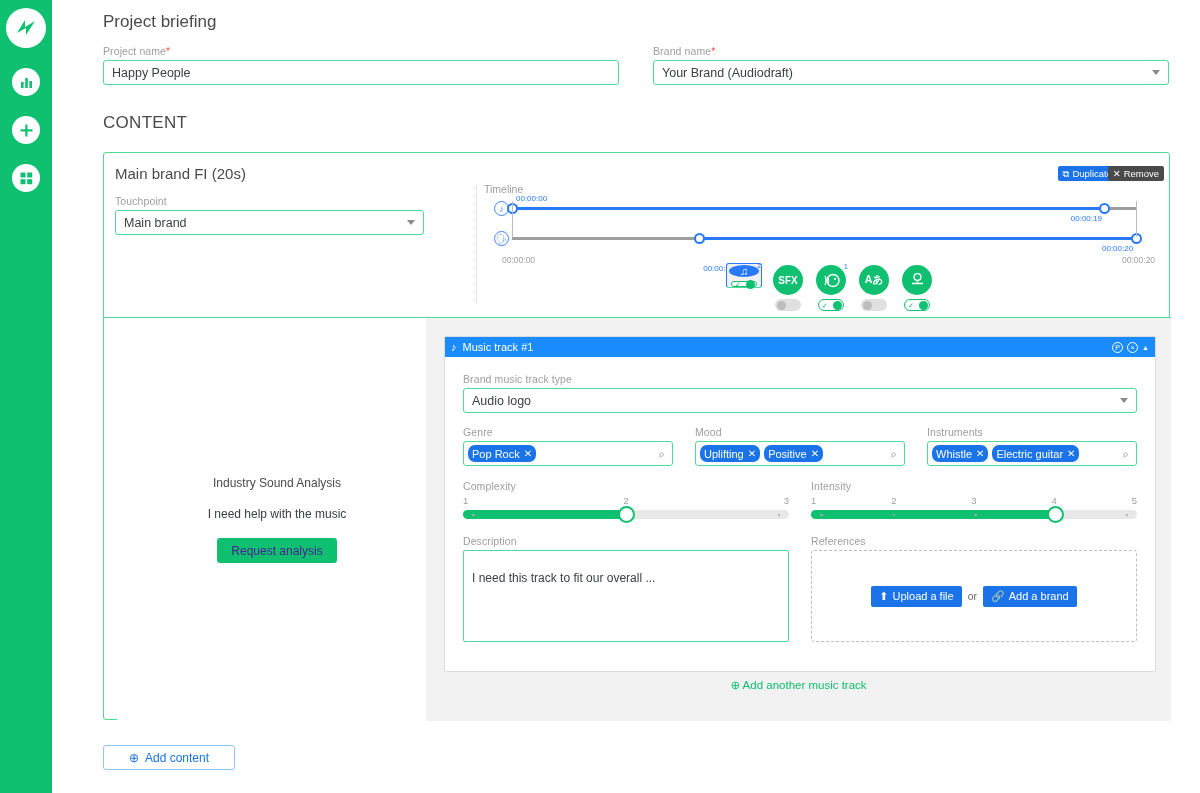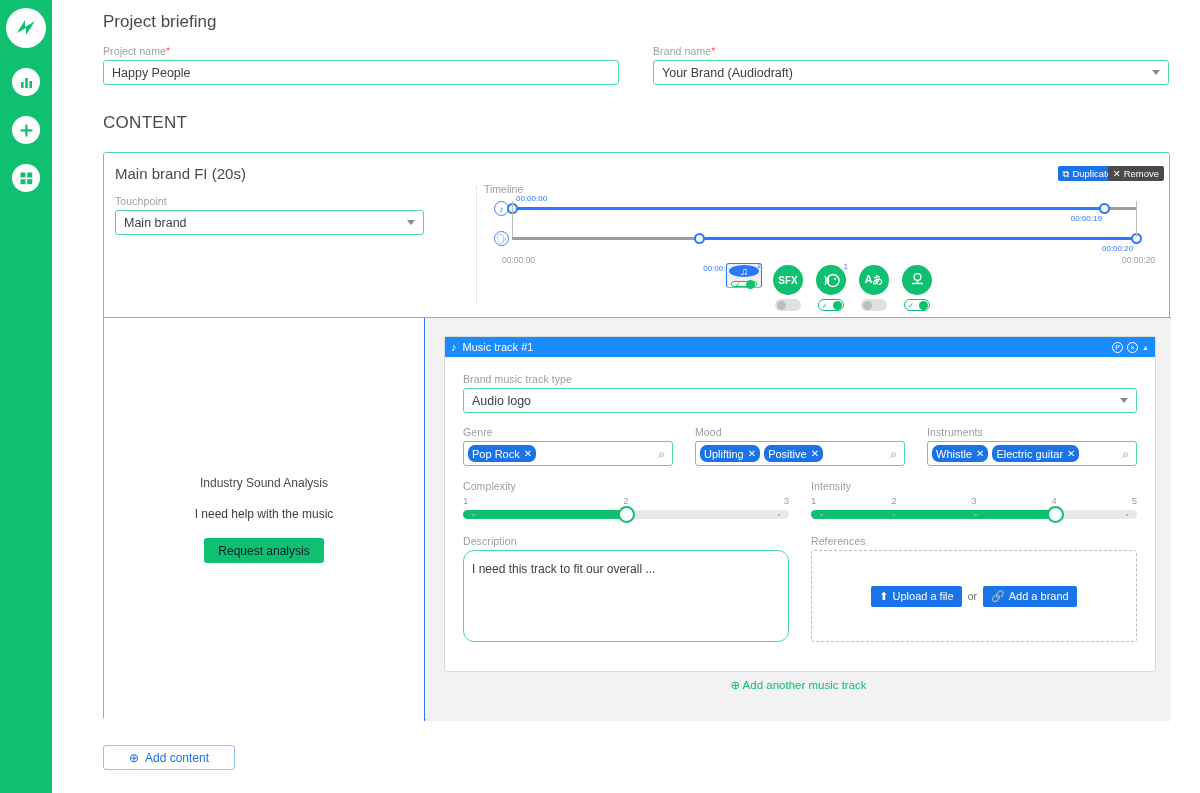--- a/index.html
+++ b/index.html
@@ -117,27 +117,27 @@
     display:flex;align-items:center;cursor:pointer;
   }
   .tgl.on{ border:1px solid #0fc070;background:#fff; }
   .tgl .knob{ position:absolute;width:9px;height:9px;border-radius:50%;background:#bdbdbd;left:2px; }
   .tgl.on .knob{ background:#0fc070;left:auto;right:1px; }
   .tgl.on:before{ content:"✓";position:absolute;left:3px;font-size:7px;color:#0fc070;line-height:1; }
 
   
   .lower{ position:absolute;left:0;top:164px;width:1067px;height:404px;border-top:1px solid #4ddb9a; }
   .left-pane{
-    position:absolute;left:0;top:0;width:321px;height:403px;background:#fff;
+    position:absolute;left:13px;top:0;width:321px;height:403px;background:#fff;
     border-right:1px solid #2979ff;display:flex;flex-direction:column;align-items:center;justify-content:center;
   }
   .isa-t{ font-size:12px;color:#4a4a4a;margin-bottom:17px; }
   .isa-s{ font-size:12px;color:#3c4043;margin-bottom:17px; }
   .btn-green{
-    background:#0fc070;color:#0f172a;border:none;border-radius:3px;height:25px;padding:0 14px;
+    background:#0fc070;color:#4c1d95;border:none;border-radius:3px;height:25px;padding:0 14px;
     font-size:12px;font-family:"Liberation Sans",sans-serif;cursor:pointer;
   }
   .right-pane{
     position:absolute;left:322px;top:0;width:745px;height:403px;background:#f2f2f2;
   }
 
   
   .trk{
     position:absolute;left:18px;top:18px;width:712px;height:336px;background:#fff;
     border:1px solid #dcdcdc;border-radius:2px;
@@ -168,22 +168,22 @@
   .sl-ticks{ display:flex;justify-content:space-between;font-size:9.5px;color:#9e9e9e;margin-bottom:4px; }
   .sl-bar{ position:relative;height:9px;border-radius:5px;background:#e8e8e8; }
   .sl-fill{ position:absolute;left:0;top:0;height:9px;border-radius:5px;background:#0fc070; }
   .sl-dot{ position:absolute;top:3.5px;width:2.5px;height:2.5px;border-radius:50%;background:#a8a8a8; }
   .sl-knob{
     position:absolute;top:-4px;width:17px;height:17px;border-radius:50%;background:#fff;
     border:2px solid #0fc070;cursor:pointer;
   }
 
   .ta{
-    width:100%;height:92px;border:1px solid #4ddb9a;border-radius:11px;resize:none;
-    font-family:"Liberation Sans",sans-serif;font-size:12px;color:#3c4043;padding:11px 8px;outline:none;
+    width:100%;height:92px;border:1px solid #4ddb9a;border-radius:2px;resize:none;
+    font-family:"Liberation Sans",sans-serif;font-size:12px;color:#3c4043;padding:20px 8px;outline:none;
   }
   .refbox{
     width:100%;height:92px;border:1px dashed #bdbdbd;border-radius:3px;
     display:flex;align-items:center;justify-content:center;gap:6px;
   }
   .btn-blue{
     background:#1a73e8;color:#fff;border:none;border-radius:2px;height:21px;padding:0 8px;
     font-size:11px;font-family:"Liberation Sans",sans-serif;display:flex;align-items:center;gap:4px;cursor:pointer;
   }
   .orlbl{ font-size:10.5px;color:#6b6b6b; }

